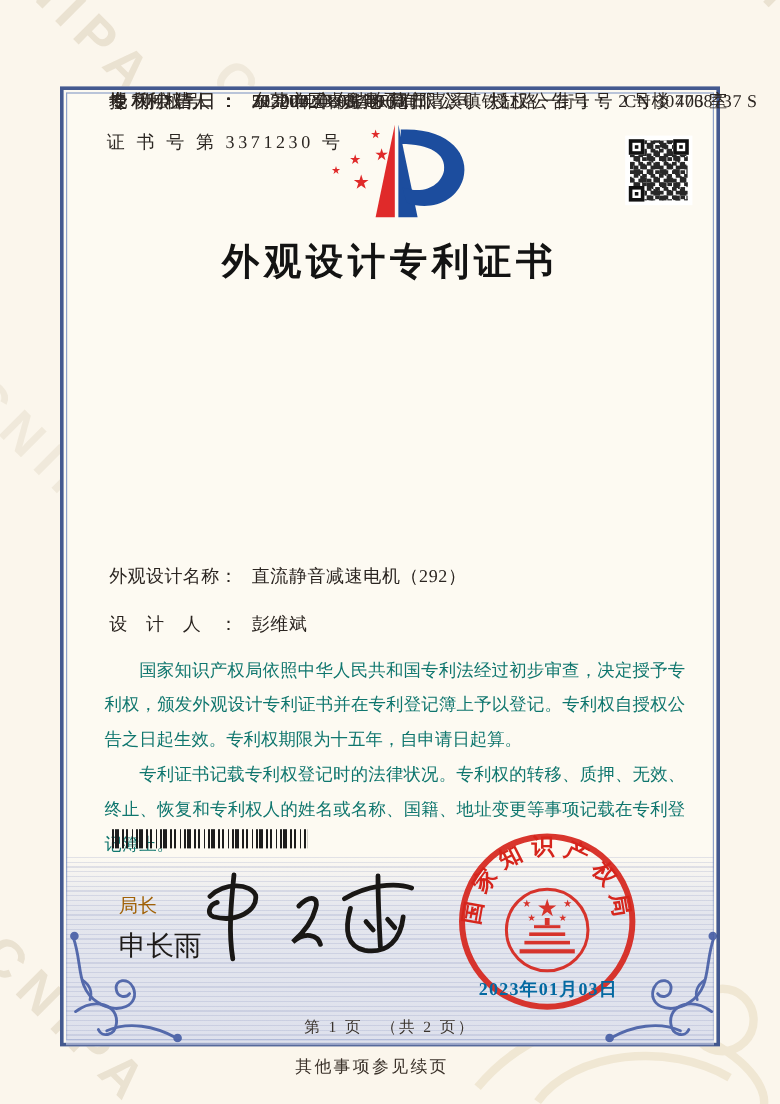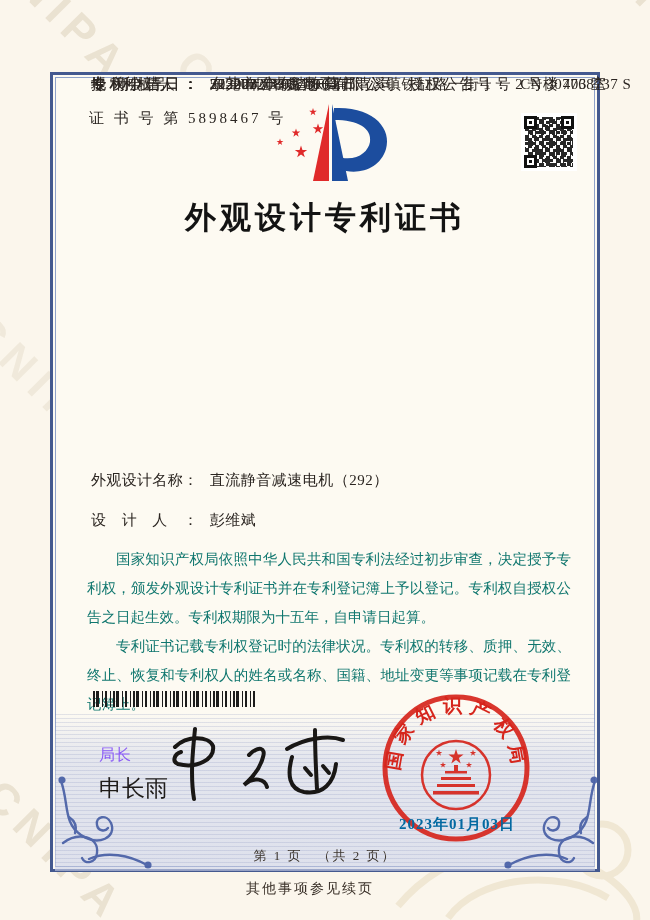--- a/index.html
+++ b/index.html
@@ -76,21 +76,21 @@
   .body-text p{margin:0;text-indent:2em;}
   .barcode{
     position:absolute;left:40px;top:616px;width:163px;height:16px;
     background:repeating-linear-gradient(90deg,
       #1c1c1c 0 2px, transparent 2px 3px,
       #1c1c1c 3px 6px, transparent 6px 9px,
       #1c1c1c 9px 10px, transparent 10px 12px,
       #1c1c1c 12px 14px, transparent 14px 17px,
       #1c1c1c 17px 18px, transparent 18px 20px);
   }
-  .officer-title{position:absolute;left:46px;top:670px;font-size:16px;font-family:Liberation Mono, monospace;color:#8b5cf6;}
+  .officer-title{position:absolute;left:46px;top:670px;font-size:16px;font-family:Liberation Mono, monospace;color:#a16207;}
   .officer-name{position:absolute;left:46px;top:698px;font-size:23px;font-family:"Liberation Sans","DejaVu Sans",sans-serif;color:#1f1c1a;}
   .signature{position:absolute;left:112px;top:648px;width:200px;height:88px;}
   .seal{position:absolute;left:326px;top:616px;width:154px;height:154px;}
   .seal-date{
     position:absolute;left:328px;top:740px;width:152px;text-align:center;
     color:#0369a1;font-size:15px;font-weight:bold;letter-spacing:1px;
   }
   .page-no{
     position:absolute;left:0;top:772px;width:100%;text-align:center;
     font-size:13px;letter-spacing:2px;color:#3a332c;
@@ -120,21 +120,21 @@
     <path d="M10,100 C60,40 140,30 200,60 C240,80 252,104 248,118"></path>
     <path d="M60,112 C90,70 170,62 220,92"></path>
     <circle cx="214" cy="44" r="26"></circle>
   </g>
 </svg>
 
 <div class="frame">
   <div class="frame-inner"></div>
   <div class="lower-band"></div>
 
-  <div class="cert-no">证 书 号 第 5898467 号</div>
+  <div class="cert-no">证 书 号 第 3371230 号</div>
 
   <svg class="logo" viewBox="0 0 130 96">
     <polygon points="61,5 45,82 61,82" fill="#e02a2a"></polygon>
     <polygon points="64,5 80,82 64,82" fill="#1c4d9e"></polygon>
     <path d="M66,9 C106,7 124,30 118,50 C112,70 90,77 71,70 L67,57 C87,64 100,54 102,43 C104,29 90,21 66,21 Z" fill="#1c4d9e"></path>
     <g fill="#e02a2a">
       <path d="M0,-1 L0.2245,-0.309 L0.951,-0.309 L0.3633,0.118 L0.5878,0.809 L0,0.382 L-0.5878,0.809 L-0.3633,0.118 L-0.951,-0.309 L-0.2245,-0.309 Z" transform="translate(45 13) scale(4)"></path>
       <path d="M0,-1 L0.2245,-0.309 L0.951,-0.309 L0.3633,0.118 L0.5878,0.809 L0,0.382 L-0.5878,0.809 L-0.3633,0.118 L-0.951,-0.309 L-0.2245,-0.309 Z" transform="translate(50 30) scale(5.5)"></path>
       <path d="M0,-1 L0.2245,-0.309 L0.951,-0.309 L0.3633,0.118 L0.5878,0.809 L0,0.382 L-0.5878,0.809 L-0.3633,0.118 L-0.951,-0.309 L-0.2245,-0.309 Z" transform="translate(28 34) scale(4.5)"></path>
       <path d="M0,-1 L0.2245,-0.309 L0.951,-0.309 L0.3633,0.118 L0.5878,0.809 L0,0.382 L-0.5878,0.809 L-0.3633,0.118 L-0.951,-0.309 L-0.2245,-0.309 Z" transform="translate(12 43) scale(3.6)"></path>

